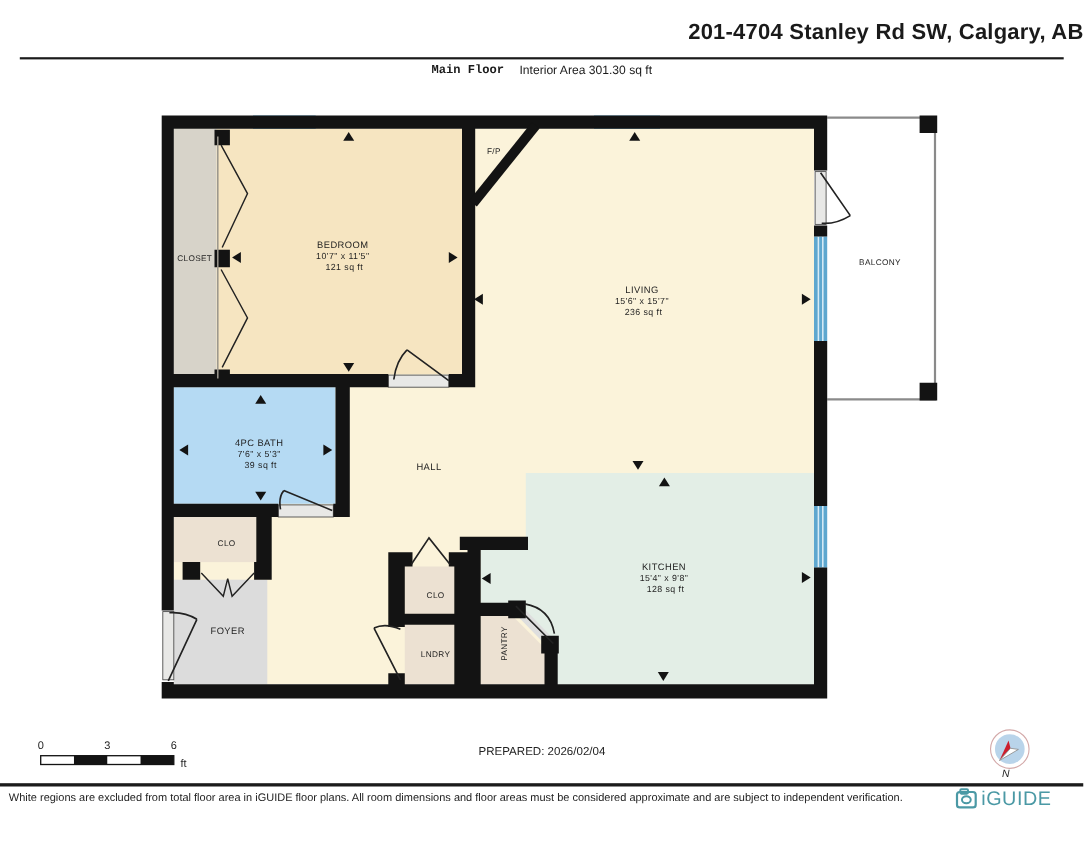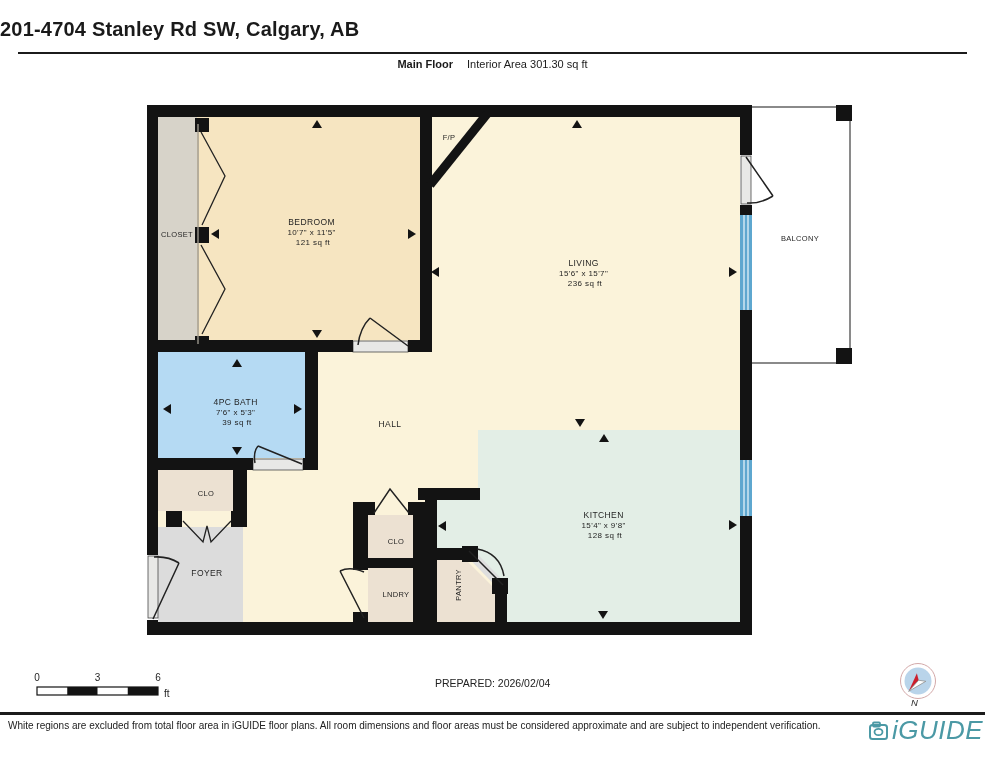--- a/index.html
+++ b/index.html
@@ -1,30 +1,30 @@
 <!DOCTYPE html>
 <html><head>
 <meta charset="utf-8">
 <style>
   html,body{margin:0;padding:0;background:#ffffff;}
   body{width:985px;height:768px;position:relative;overflow:hidden;
        font-family:"Liberation Sans", sans-serif;color:#1a1a1a;}
   .abs{position:absolute;}
-  .page-title{top:18px;left:0;width:985px;text-align:left;
+  .page-title{top:18px;left:0;width:985px;text-align:right;
               font-size:20px;font-weight:bold;letter-spacing:.2px;}
   .header-rule{top:52px;left:18px;width:949px;height:2px;background:#1b1b1b;}
   .subtitle{top:58px;left:0;width:985px;display:flex;justify-content:center;
             gap:14px;font-size:11px;}
-  .subtitle .floor{font-weight:bold;}
+  .subtitle .floor{font-weight:bold;font-family:Liberation Mono, monospace;}
   .plan-svg{top:0;left:0;}
   .prepared{top:677px;left:435px;font-size:10.5px;color:#222;}
   .footer-rule{top:712px;left:0;width:985px;height:3px;background:#1b1b1b;}
   .disclaimer{top:720px;left:8px;width:840px;font-size:10px;color:#222;}
   .logo{top:715px;left:868px;display:flex;align-items:center;gap:2px;}
-  .logo-text{font-size:26px;color:#4b99a5;letter-spacing:.5px;font-style:italic;}
+  .logo-text{font-size:18px;color:#4b99a5;letter-spacing:.5px;}
   svg text{font-family:"Liberation Sans", sans-serif;fill:#1f1f1f;}
   .room-label{font-size:8.5px;letter-spacing:.4px;}
   .room-sub{font-size:8px;}
   .small-label{font-size:7.5px;letter-spacing:.3px;}
   .tick{font-size:10px;}
 </style>
 </head>
 <body>
 
 <div class="abs page-title">201-4704 Stanley Rd SW, Calgary, AB</div>

